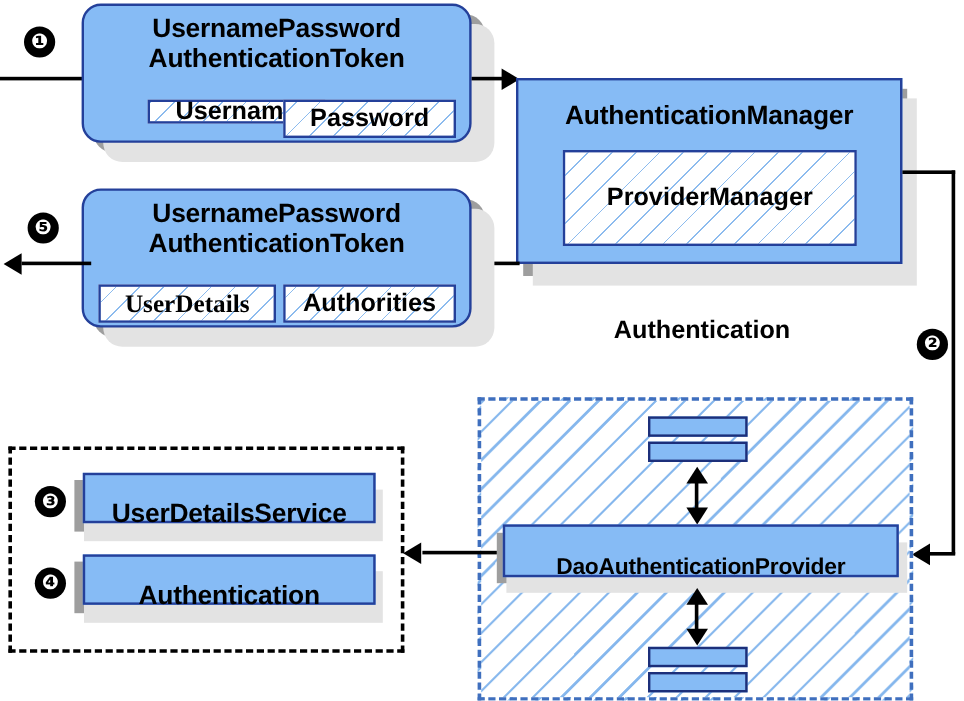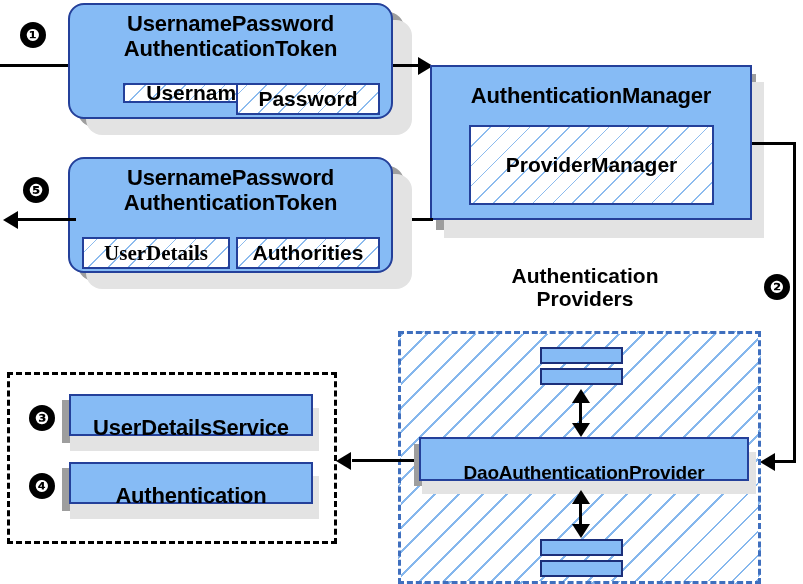--- a/index.html
+++ b/index.html
@@ -219,21 +219,20 @@
 
   <div class="line h-line" style="left:752px; top:142px; width:44px;"></div>
   <div class="line v-line" style="left:793px; top:142px; height:320px;"></div>
   <div class="line h-line" style="left:775px; top:460px; width:21px;"></div>
   <div class="arrow-left" style="left:760px; top:453px;"></div>
 
   <div class="badge" style="left:764px; top:274px;">❷</div>
 
   <div class="section-title" style="left:470px; top:264px; width:230px; font-size:21px;">
     <span>Authentication</span><br>
-    <span>Providers</span>
   </div>
 
   <div class="hatch-dashed-blue" style="left:398px; top:331px; width:363px; height:253px;"></div>
 
   <div class="small-bar" style="left:540px; top:347px; width:83px; height:17px;"></div>
   <div class="small-bar" style="left:540px; top:368px; width:83px; height:17px;"></div>
 
   <div class="arrow-up" style="left:572px; top:389px;"></div>
   <div class="line v-line" style="left:579px; top:399px; height:26px;"></div>
   <div class="arrow-down" style="left:572px; top:423px;"></div>

